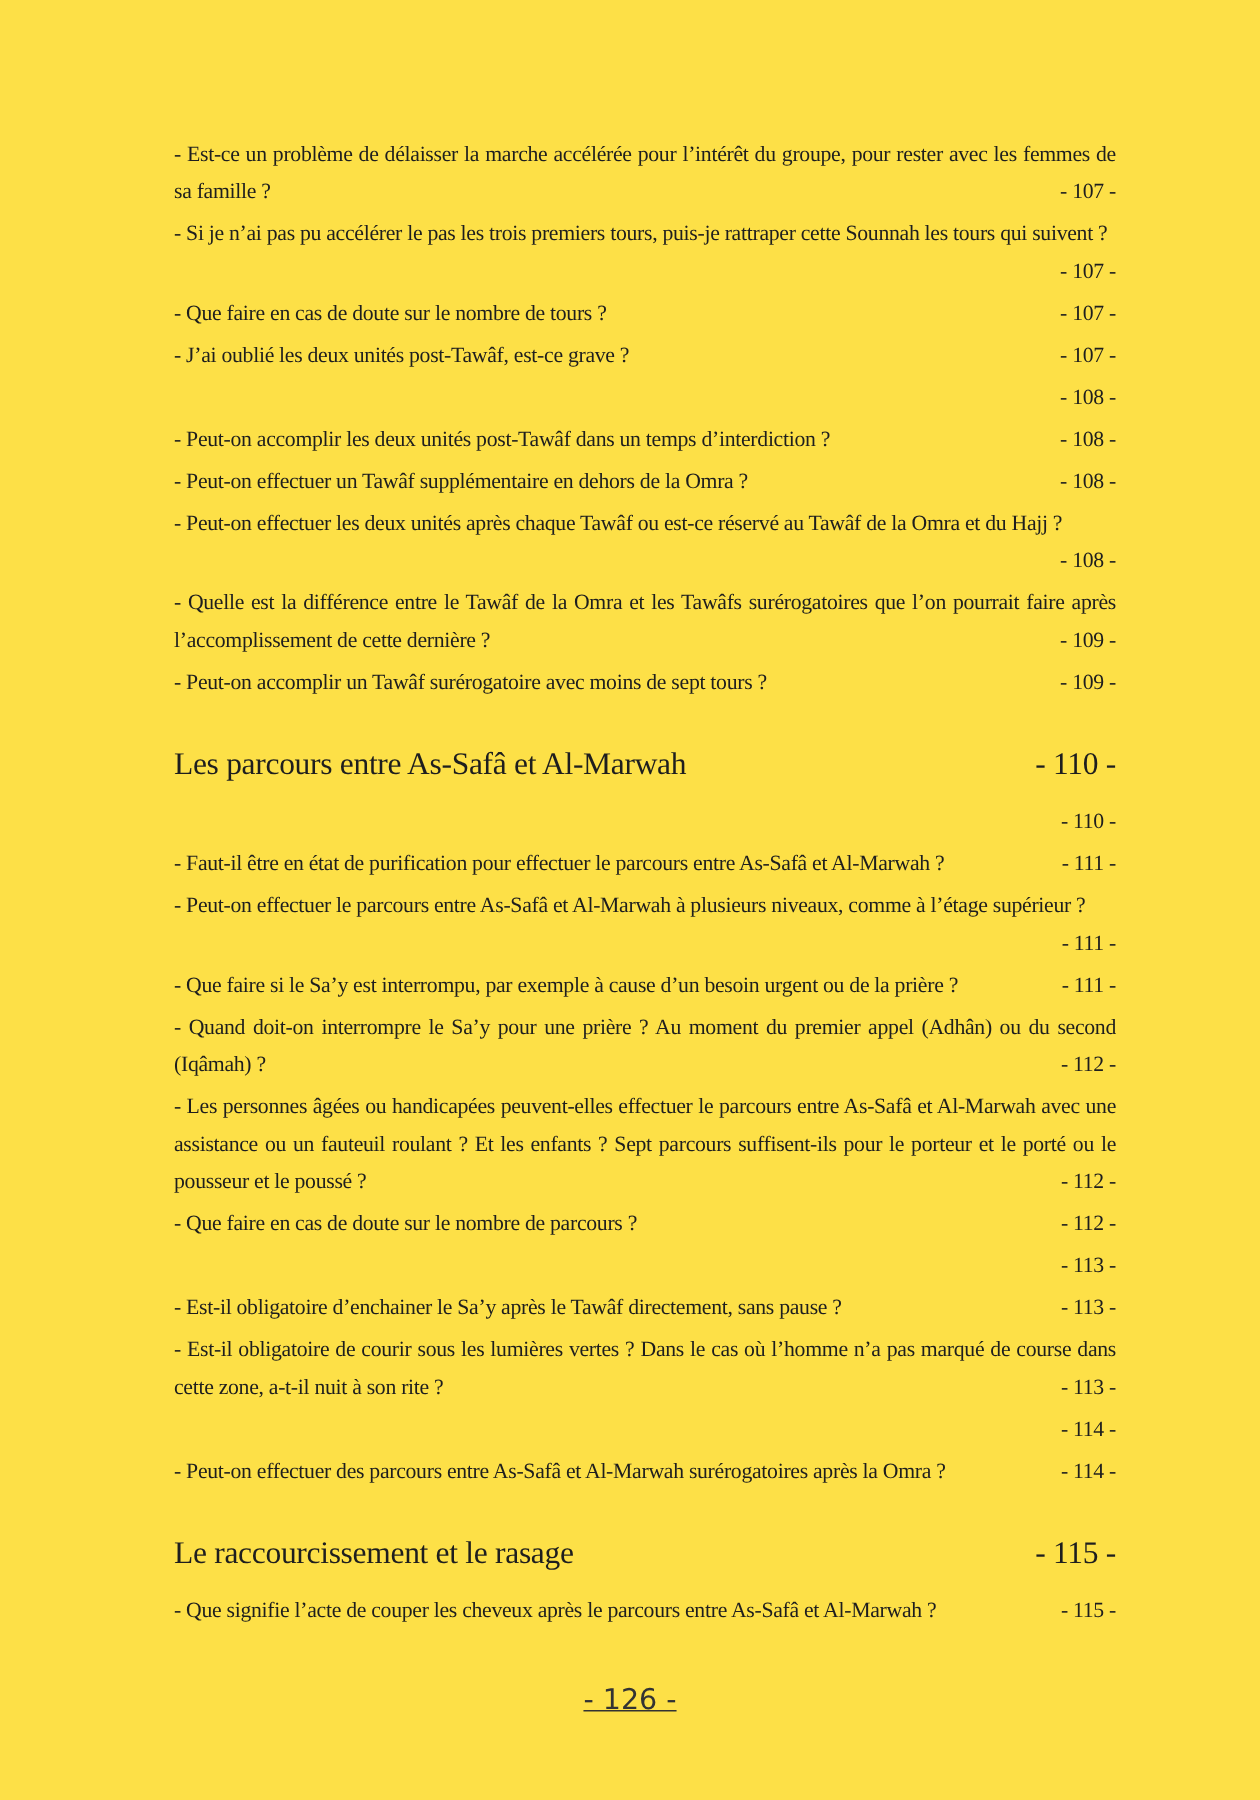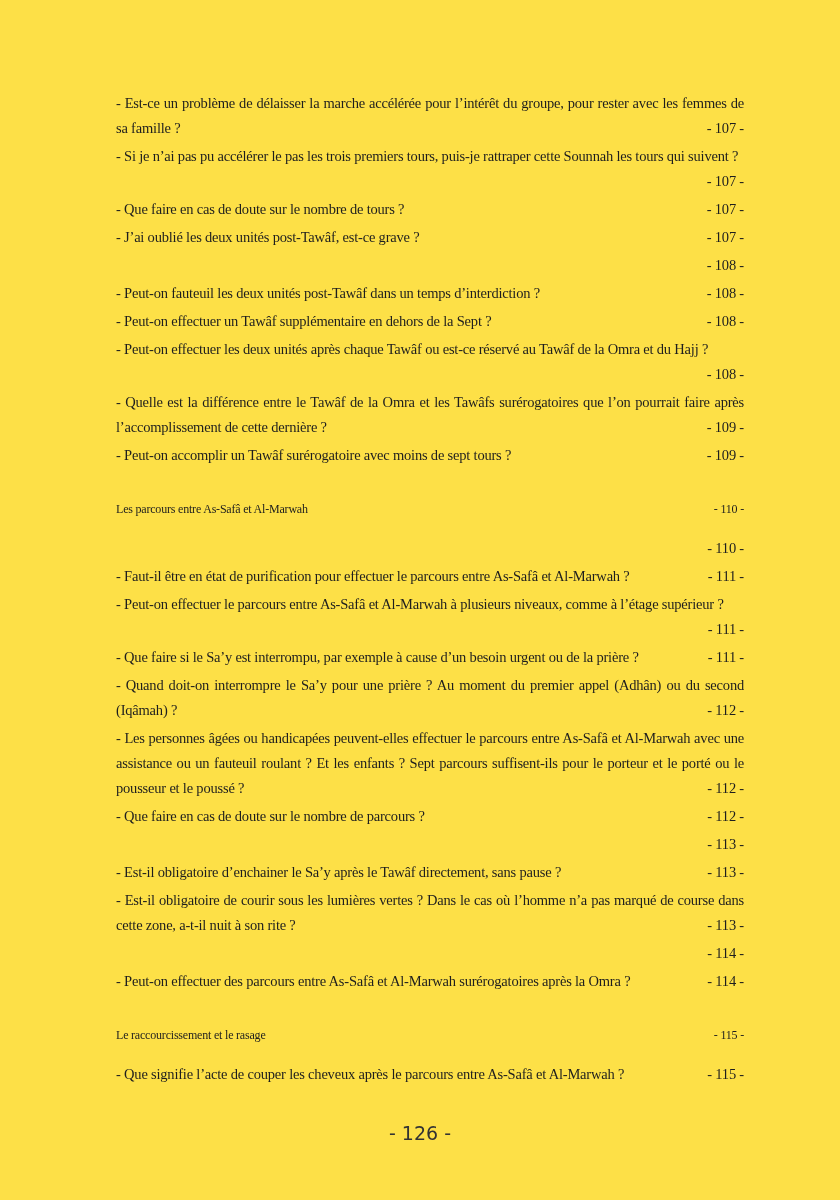--- a/index.html
+++ b/index.html
@@ -28,50 +28,51 @@
     overflow: hidden; 
   }
   .entry .pg {
     float: right;
     white-space: nowrap;
   }
   .heading {
     display: flex;
     justify-content: space-between;
     align-items: baseline;
-    font-size: 12px;
+    font-size: 21px;
     letter-spacing: -0.2px;
     line-height: 24px;
     margin: 29px 0 15px 0;
   }
   .heading .pg-h { white-space: nowrap; }
   .footer {
     position: absolute;
     top: 1122px;
     left: 0;
     width: 840px;
     text-align: center;
     font-family: "DejaVu Sans", "Liberation Sans", sans-serif;
     font-size: 19px;
     color: #333333;
+    text-decoration: underline;
   }
 </style>
 </head>
 <body>
 
 <div class="page">
   <main class="toc" id="toc-root">
       <section>
         <div class="entry"><span>- Est-ce un problème de délaisser la marche accélérée pour l’intérêt du groupe, pour rester avec les femmes de sa famille ?</span><span class="pg">- 107 -</span></div>
         <div class="entry"><span>- Si je n’ai pas pu accélérer le pas les trois premiers tours, puis-je rattraper cette Sounnah les tours qui suivent ?</span><span class="pg">- 107 -</span></div>
         <div class="entry"><span>- Que faire en cas de doute sur le nombre de tours ?</span><span class="pg">- 107 -</span></div>
         <div class="entry"><span>- J’ai oublié les deux unités post-Tawâf, est-ce grave ?</span><span class="pg">- 107 -</span></div>
         <div class="entry"><span class="pg">- 108 -</span></div>
-        <div class="entry"><span>- Peut-on fauteuil les deux unités post-Tawâf dans un temps d’interdiction ?</span><span class="pg">- 108 -</span></div>
-        <div class="entry"><span>- Peut-on effectuer un Tawâf supplémentaire en dehors de la Sept ?</span><span class="pg">- 108 -</span></div>
+        <div class="entry"><span>- Peut-on accomplir les deux unités post-Tawâf dans un temps d’interdiction ?</span><span class="pg">- 108 -</span></div>
+        <div class="entry"><span>- Peut-on effectuer un Tawâf supplémentaire en dehors de la Omra ?</span><span class="pg">- 108 -</span></div>
         <div class="entry"><span>- Peut-on effectuer les deux unités après chaque Tawâf ou est-ce réservé au Tawâf de la Omra et du Hajj ?</span><span class="pg">- 108 -</span></div>
         <div class="entry"><span>- Quelle est la différence entre le Tawâf de la Omra et les Tawâfs surérogatoires que l’on pourrait faire après l’accomplissement de cette dernière ?</span><span class="pg">- 109 -</span></div>
         <div class="entry"><span>- Peut-on accomplir un Tawâf surérogatoire avec moins de sept tours ?</span><span class="pg">- 109 -</span></div>
       </section>
       <section>
         <div class="heading">
           <span>Les parcours entre As-Safâ et Al-Marwah</span>
           <span class="pg-h">- 110 -</span>
         </div>
         <div class="entry"><span class="pg">- 110 -</span></div>

